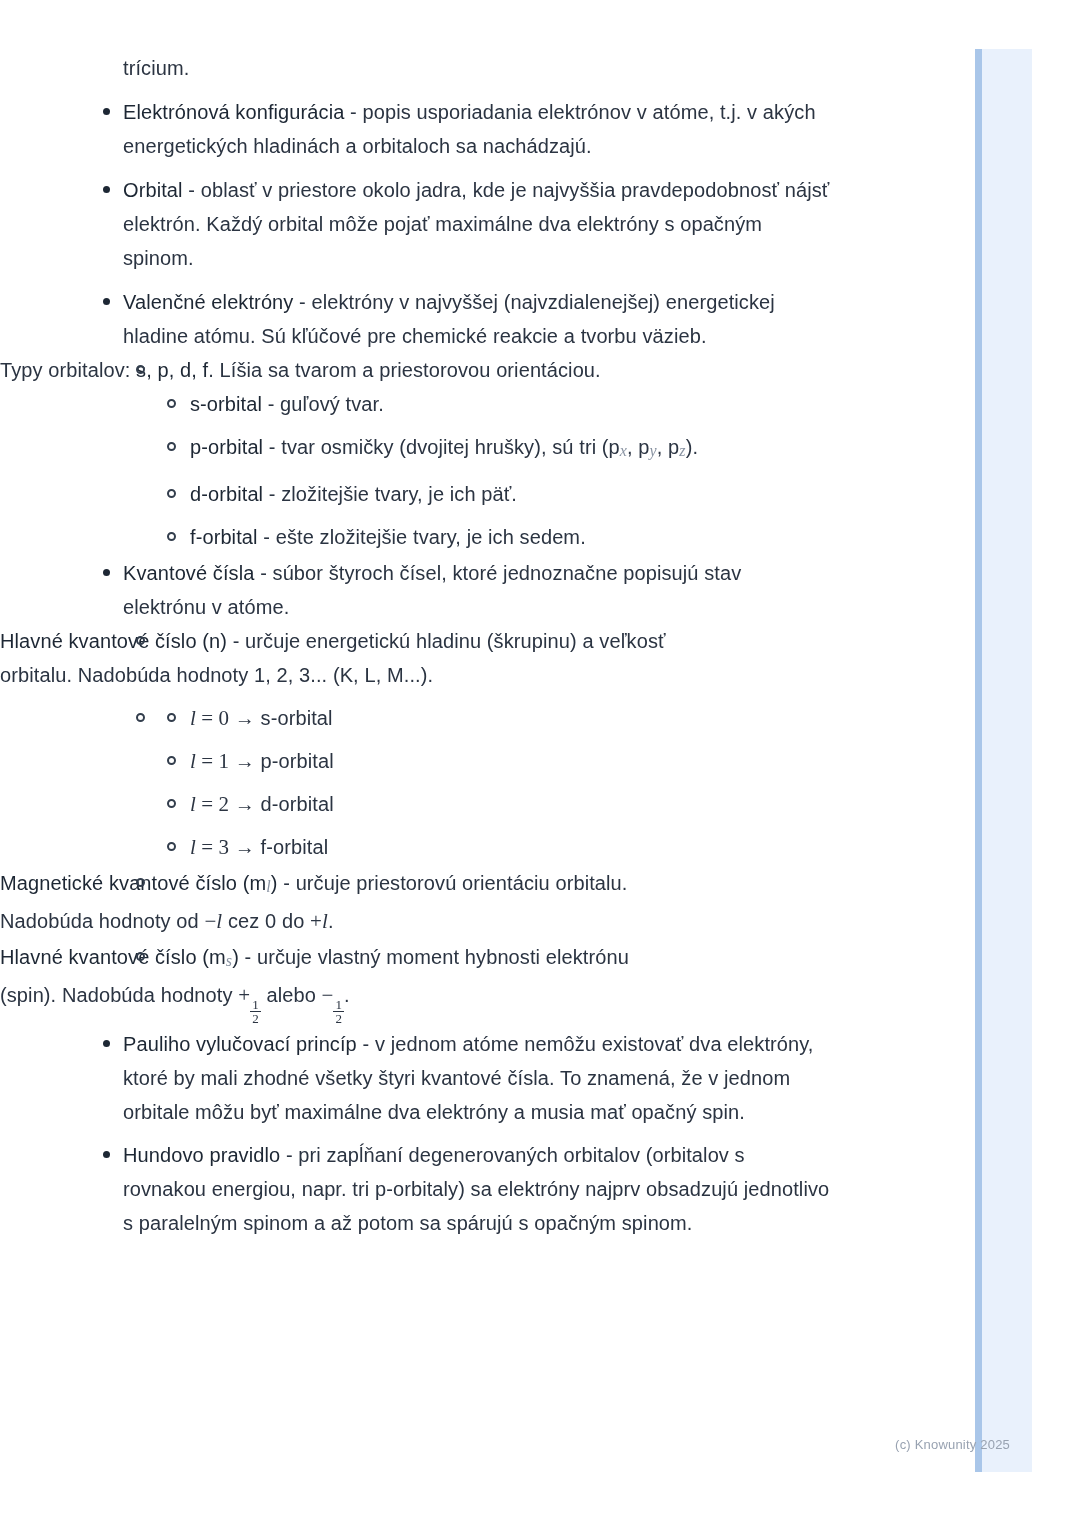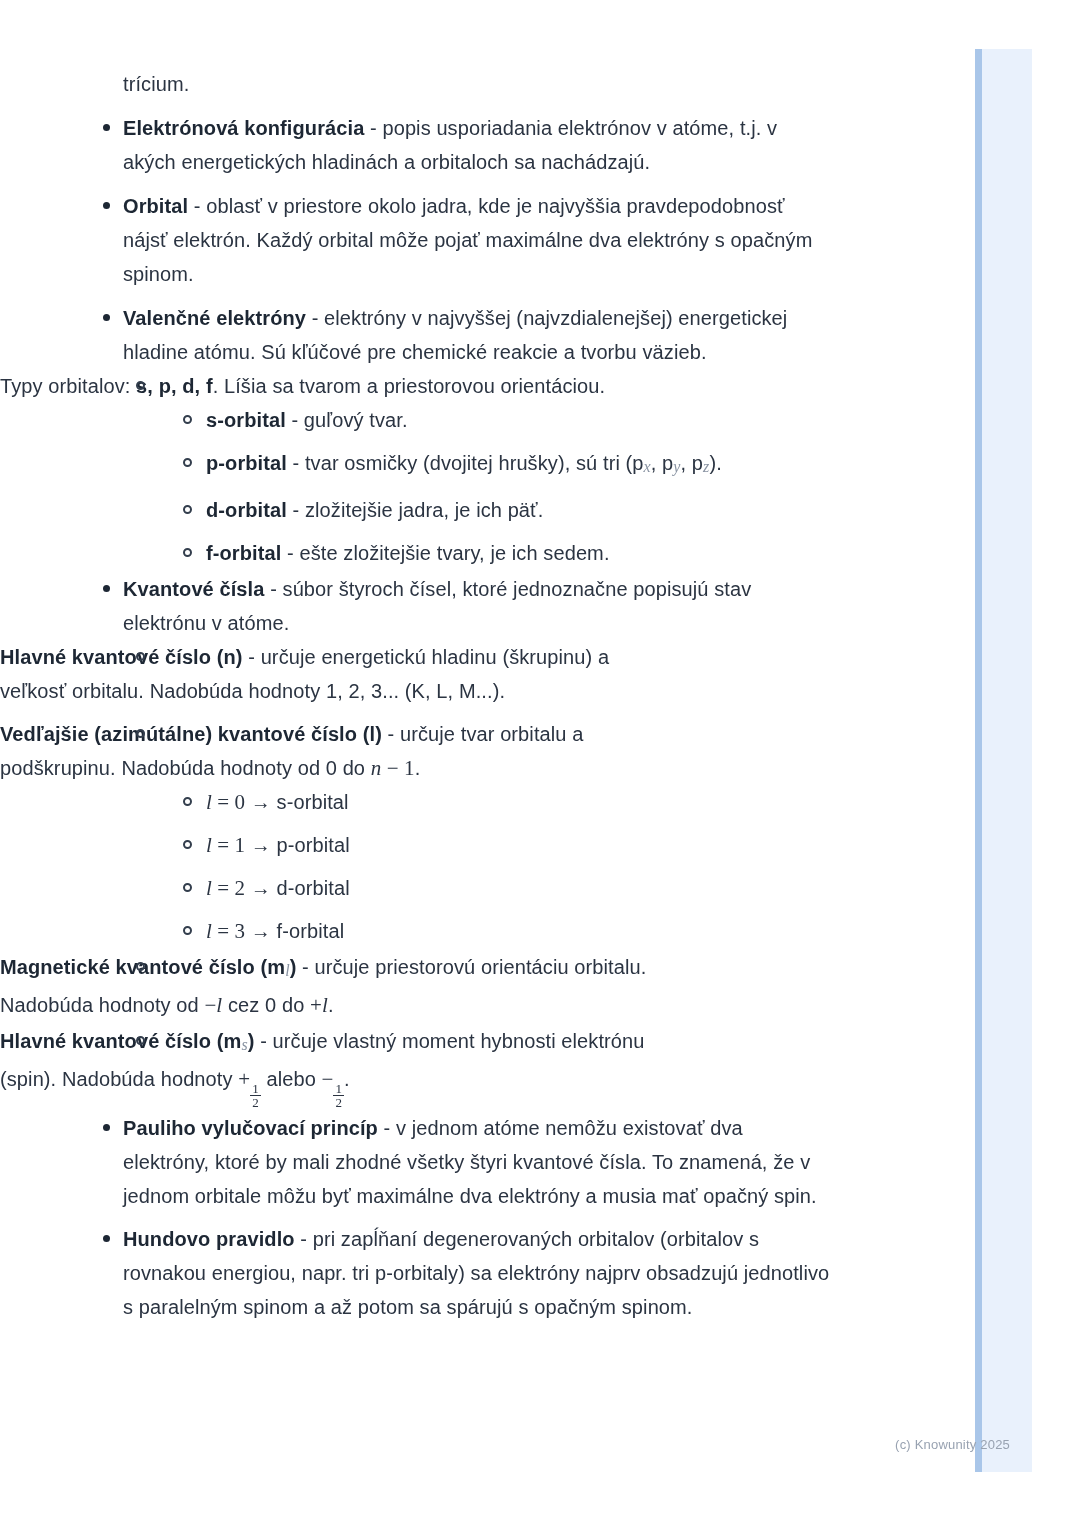--- a/index.html
+++ b/index.html
@@ -15,35 +15,35 @@
   body{
     background:#ffffff;
     font-family:"Liberation Sans", sans-serif;
     color:var(--ink);
     position:relative;
     overflow:hidden;
   }
   .page{position:absolute;inset:0;background:#fff;}
   .content{
     position:absolute;
-    top:16px;left:0;
+    top:0;left:0;
     width:900px;
     padding-top:51px;
   }
   .item{
     position:relative;
     font-size:20px;
     line-height:34px;
     letter-spacing:0.1px;
   }
   .item .txt{display:block;}
   .lv0{padding-left:123px;}
   .lv1{padding-left:123px;}
   .lv2{}
-  .lv3{padding-left:190px;margin-left:16px;}
+  .lv3{padding-left:190px;}
   .lv1 .txt{max-width:707px;}
   .lv2 .txt{max-width:676px;}
   .lv3 .txt{max-width:645px;}
   .gap-none{margin-top:0;}
   .gap-sm{margin-top:9px;}
   .gap-md{margin-top:10px;}
   .gap-lg{margin-top:2px;}
   .bullet{position:absolute;display:block;}
   .bullet.disc{
     left:103px;top:13px;
@@ -51,21 +51,21 @@
     background:var(--ink-bold);
   }
   .lv2 .bullet.circle{left:136px;}
   .lv3 .bullet.circle{left:167px;}
   .bullet.circle{
     top:12px;
     width:9px;height:9px;border-radius:50%;
     border:2px solid #333e4d;
     background:transparent;
   }
-  .seg-b{font-weight:700;color:var(--ink-bold);}
+  .seg-b{font-weight:400;color:var(--ink-bold);}
   .seg-mi{font-family:"Liberation Serif", serif;font-style:italic;font-size:21px;}
   .seg-mn{font-family:"Liberation Serif", serif;font-size:21px;}
   .seg-sub{
     font-family:"Liberation Serif", serif;font-style:italic;
     font-size:16px;color:var(--muted);
     vertical-align:-2px;
   }
   .seg-frac{white-space:nowrap;}
   .frac-sign{font-family:"Liberation Serif", serif;font-size:21px;}
   .frac-stack{
@@ -118,37 +118,36 @@
       <div class="item lv3 gap-none">
         <span class="bullet circle"></span>
         <div class="txt"><span class="seg-b">s-orbital</span><span class="seg-r"> - guľový tvar.</span></div>
       </div>
       <div class="item lv3 gap-sm">
         <span class="bullet circle"></span>
         <div class="txt"><span class="seg-b">p-orbital</span><span class="seg-r"> - tvar osmičky (dvojitej hrušky), sú tri (p</span><span class="seg-sub">x</span><span class="seg-r">, p</span><span class="seg-sub">y</span><span class="seg-r">, p</span><span class="seg-sub">z</span><span class="seg-r">).</span></div>
       </div>
       <div class="item lv3 gap-sm">
         <span class="bullet circle"></span>
-        <div class="txt"><span class="seg-b">d-orbital</span><span class="seg-r"> - zložitejšie jadra, je ich päť.</span></div>
+        <div class="txt"><span class="seg-b">d-orbital</span><span class="seg-r"> - zložitejšie tvary, je ich päť.</span></div>
       </div>
       <div class="item lv3 gap-sm">
         <span class="bullet circle"></span>
         <div class="txt"><span class="seg-b">f-orbital</span><span class="seg-r"> - ešte zložitejšie tvary, je ich sedem.</span></div>
       </div>
       <div class="item lv1 gap-lg">
         <span class="bullet disc"></span>
         <div class="txt"><span class="seg-b">Kvantové čísla</span><span class="seg-r"> - súbor štyroch čísel, ktoré jednoznačne popisujú stav elektrónu v atóme.</span></div>
       </div>
       <div class="item lv2 gap-none">
         <span class="bullet circle"></span>
         <div class="txt"><span class="seg-b">Hlavné kvantové číslo (n)</span><span class="seg-r"> - určuje energetickú hladinu (škrupinu) a veľkosť orbitalu. Nadobúda hodnoty 1, 2, 3... (K, L, M...).</span></div>
       </div>
       <div class="item lv2 gap-sm">
         <span class="bullet circle"></span>
-        <div class="txt"><span class="seg-b">Vedľajšie (azimútálne) kvantové číslo (l)</span><span class="seg-r"> - určuje tvar orbitalu a podškrupinu. Nadobúda hodnoty od 0 do </span><span class="seg-mi">n</span><span class="seg-mn"> − 1</span><span class="seg-r">.</span></div>
       </div>
       <div class="item lv3 gap-none">
         <span class="bullet circle"></span>
         <div class="txt"><span class="seg-mi">l</span><span class="seg-mn"> = 0</span><span class="seg-r"> → s-orbital</span></div>
       </div>
       <div class="item lv3 gap-sm">
         <span class="bullet circle"></span>
         <div class="txt"><span class="seg-mi">l</span><span class="seg-mn"> = 1</span><span class="seg-r"> → p-orbital</span></div>
       </div>
       <div class="item lv3 gap-sm">

